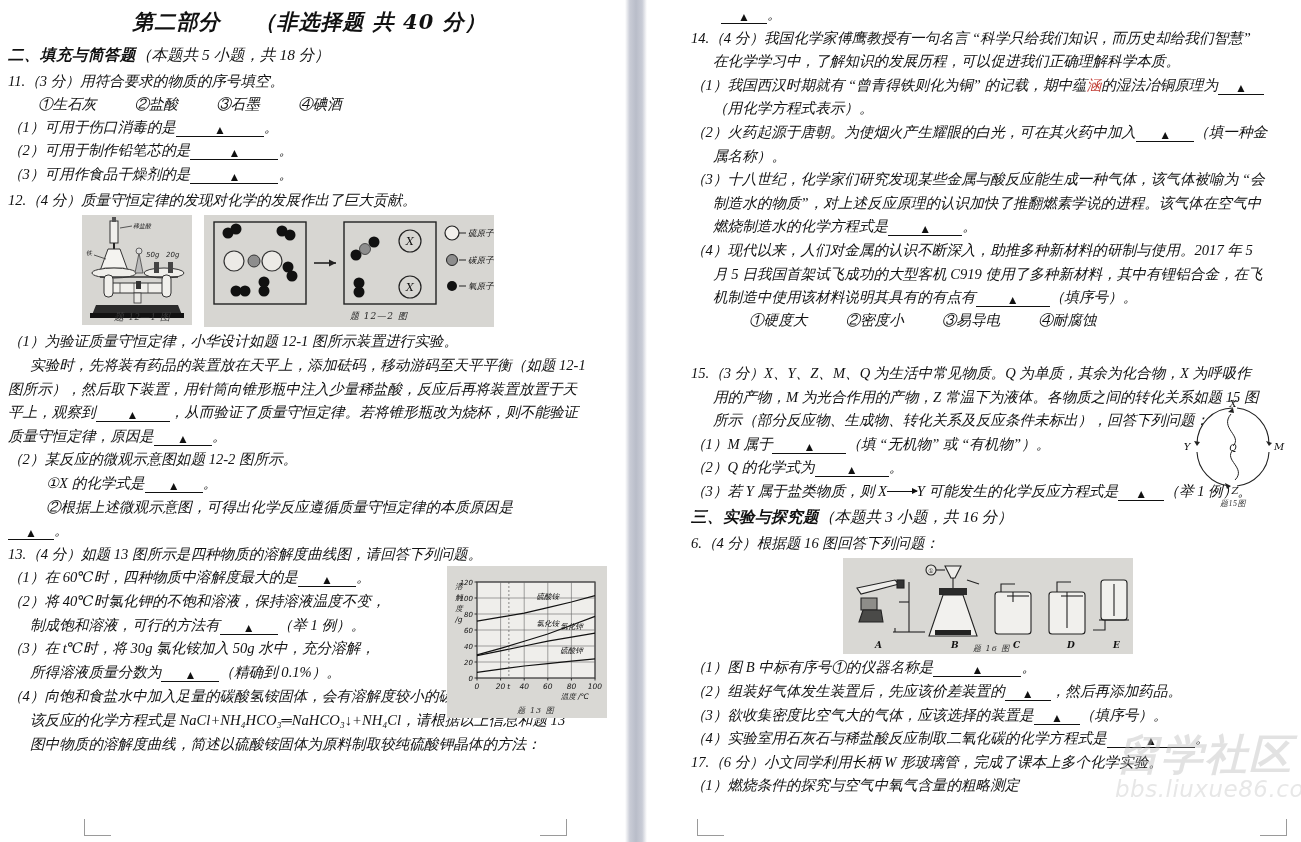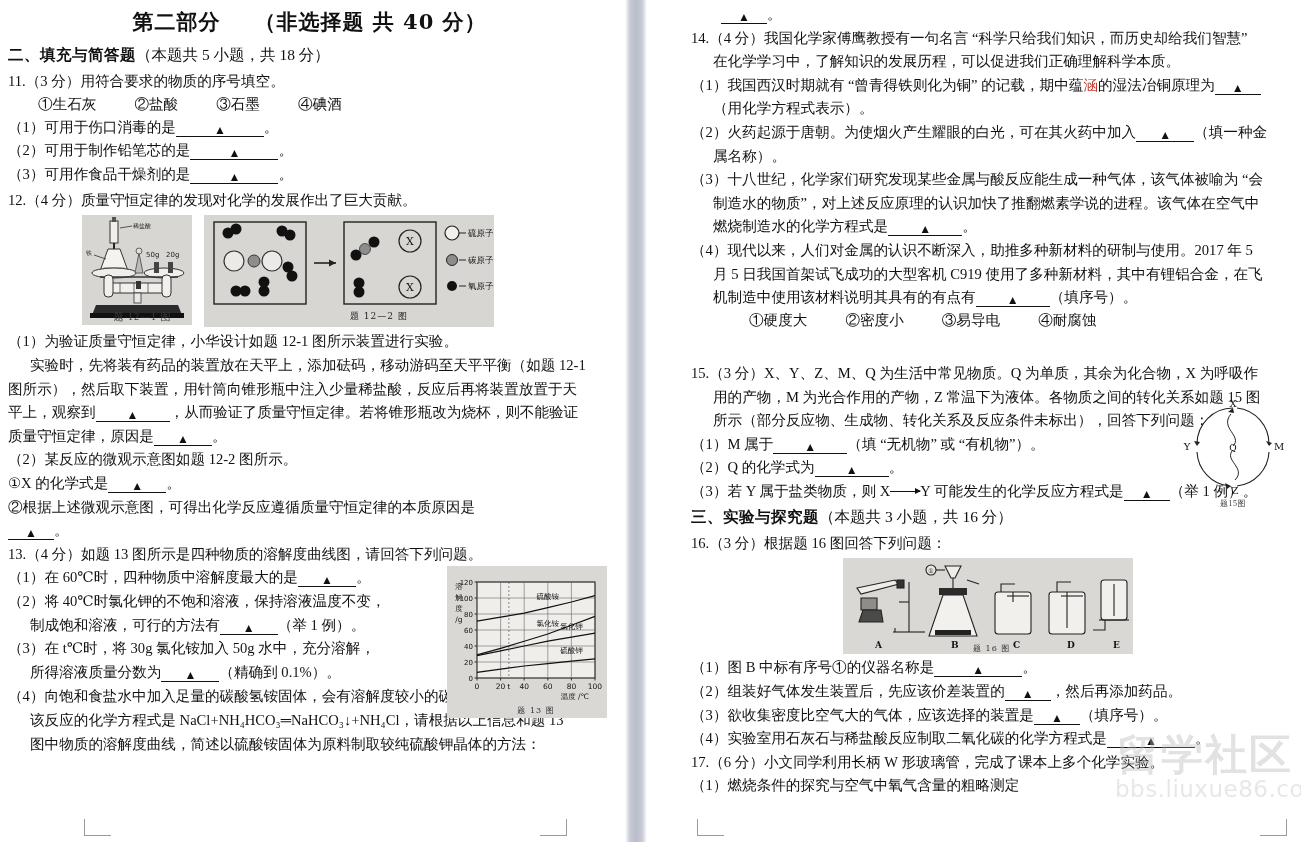--- a/index.html
+++ b/index.html
@@ -7,20 +7,21 @@
     width:1301px;height:842px;
     background:#ffffff;
     font-family:"Liberation Serif","DejaVu Serif",serif;
     color:#111;
     position:relative;
     overflow:hidden;
   }
   .scan{
     position:absolute;inset:0;
     display:flex;
+    font-style:italic;
   }
   .page{
     position:relative;
     height:842px;
     background:#fff;
     overflow:hidden;
   }
   .page-left{width:625px;}
   .gutter{
     width:22px;height:842px;
@@ -51,21 +52,21 @@
     line-height:1.5;
   }
   .sec-head b{font-weight:bold;letter-spacing:0.5px;}
   .q{
     font-size:14.6px;
     line-height:1.55;
     margin:1px 0;
     text-align:justify;
   }
   .q.indent{margin-left:22px;}
-  .q.indent2{}
+  .q.indent2{margin-left:38px;}
   .opts{
     font-size:14.6px;
     margin:2px 0 2px 30px;
     display:flex;
     gap:38px;
   }
   .opts.wide{}
   .blank{
     display:inline-block;
     min-width:74px;
@@ -477,21 +478,21 @@
             <text x="52" y="53" font-size="9" text-anchor="middle" fill="#111" font-family="DejaVu Serif, serif">Q</text>
           </svg>
           <div class="fignote">题15图</div>
         </div>
       </div>
 
       <div class="sec-head" style="margin-top:2px;">
         <b>三、实验与探究题</b><span>（本题共 3 小题，共 16 分）</span>
       </div>
 
-      <div class="q">16.（3 分）根据题 16 图回答下列问题：</div>
+      <div class="q">6.（4 分）根据题 16 图回答下列问题：</div>
 
       <div class="scanbox fig16">
         <svg viewBox="0 0 290 96" width="290" height="96" aria-hidden="true">
           <rect width="290" height="96" fill="#d9d8d4"></rect>
 
           <g stroke="#222" stroke-width="1.1" fill="none">
             <path d="M14 30 L52 22 L56 26 L18 36 Z" fill="#eeedea"></path>
             <rect x="54" y="22" width="7" height="8" fill="#333"></rect>
             <line x1="66" y1="24" x2="66" y2="74"></line>
             <line x1="50" y1="74" x2="82" y2="74"></line>

